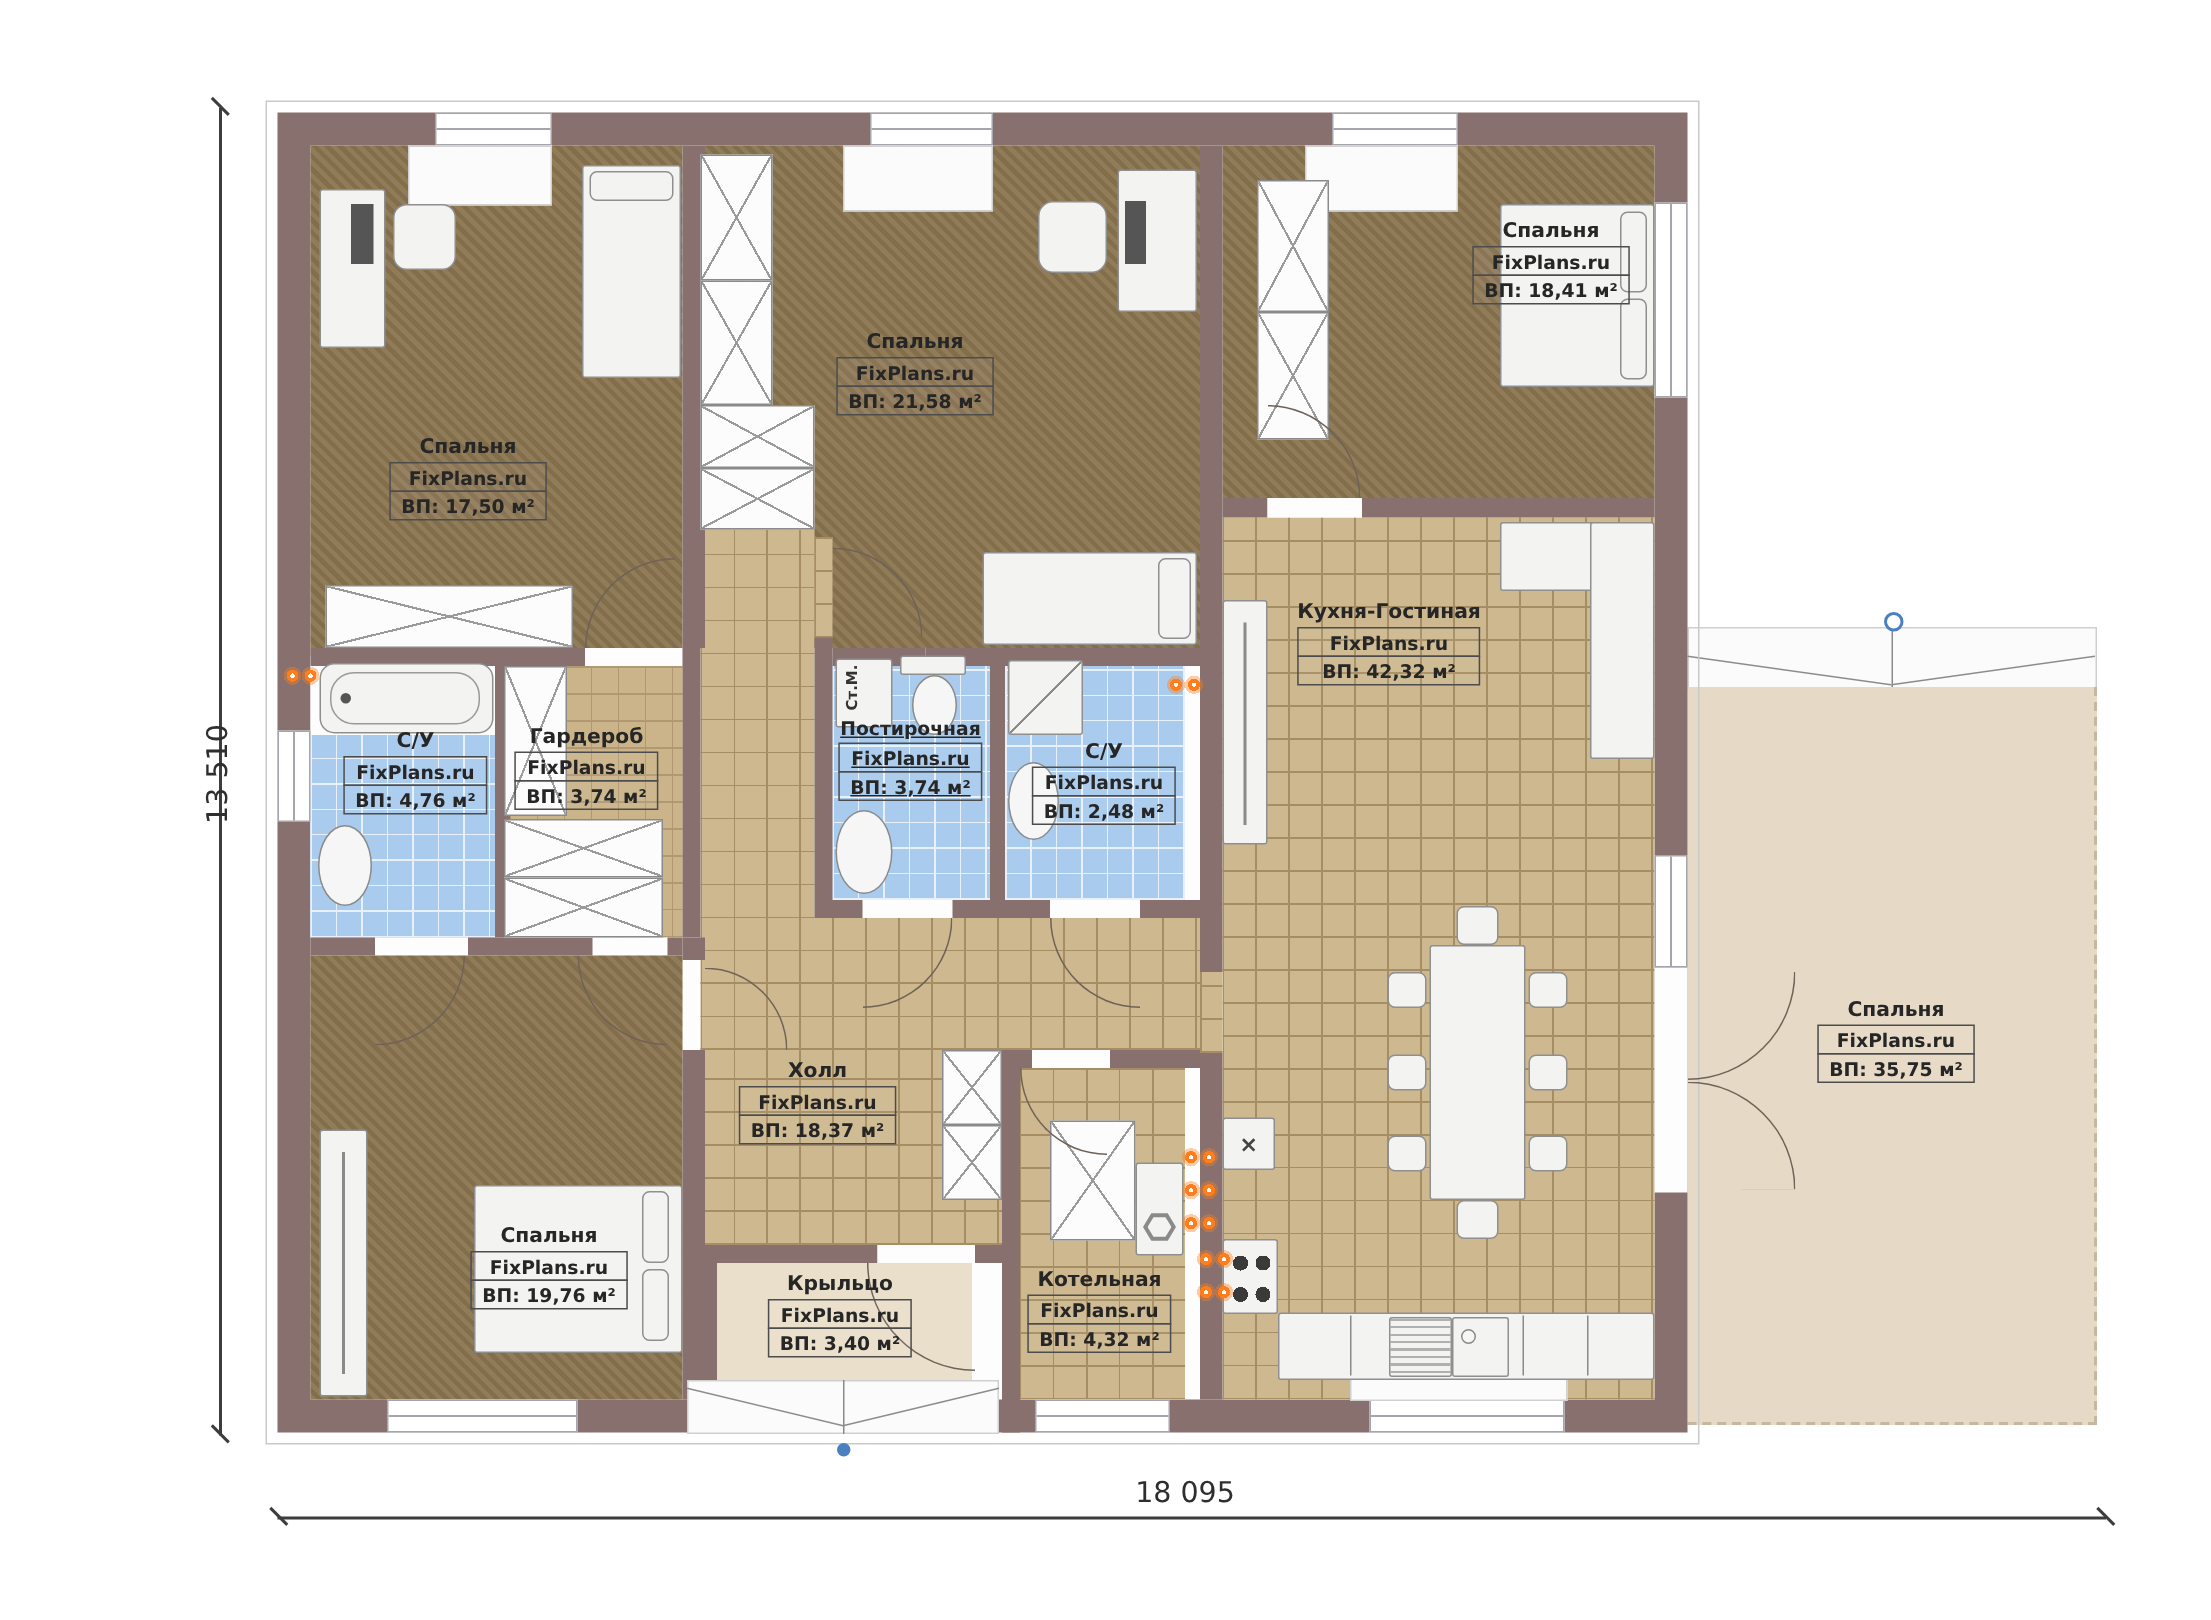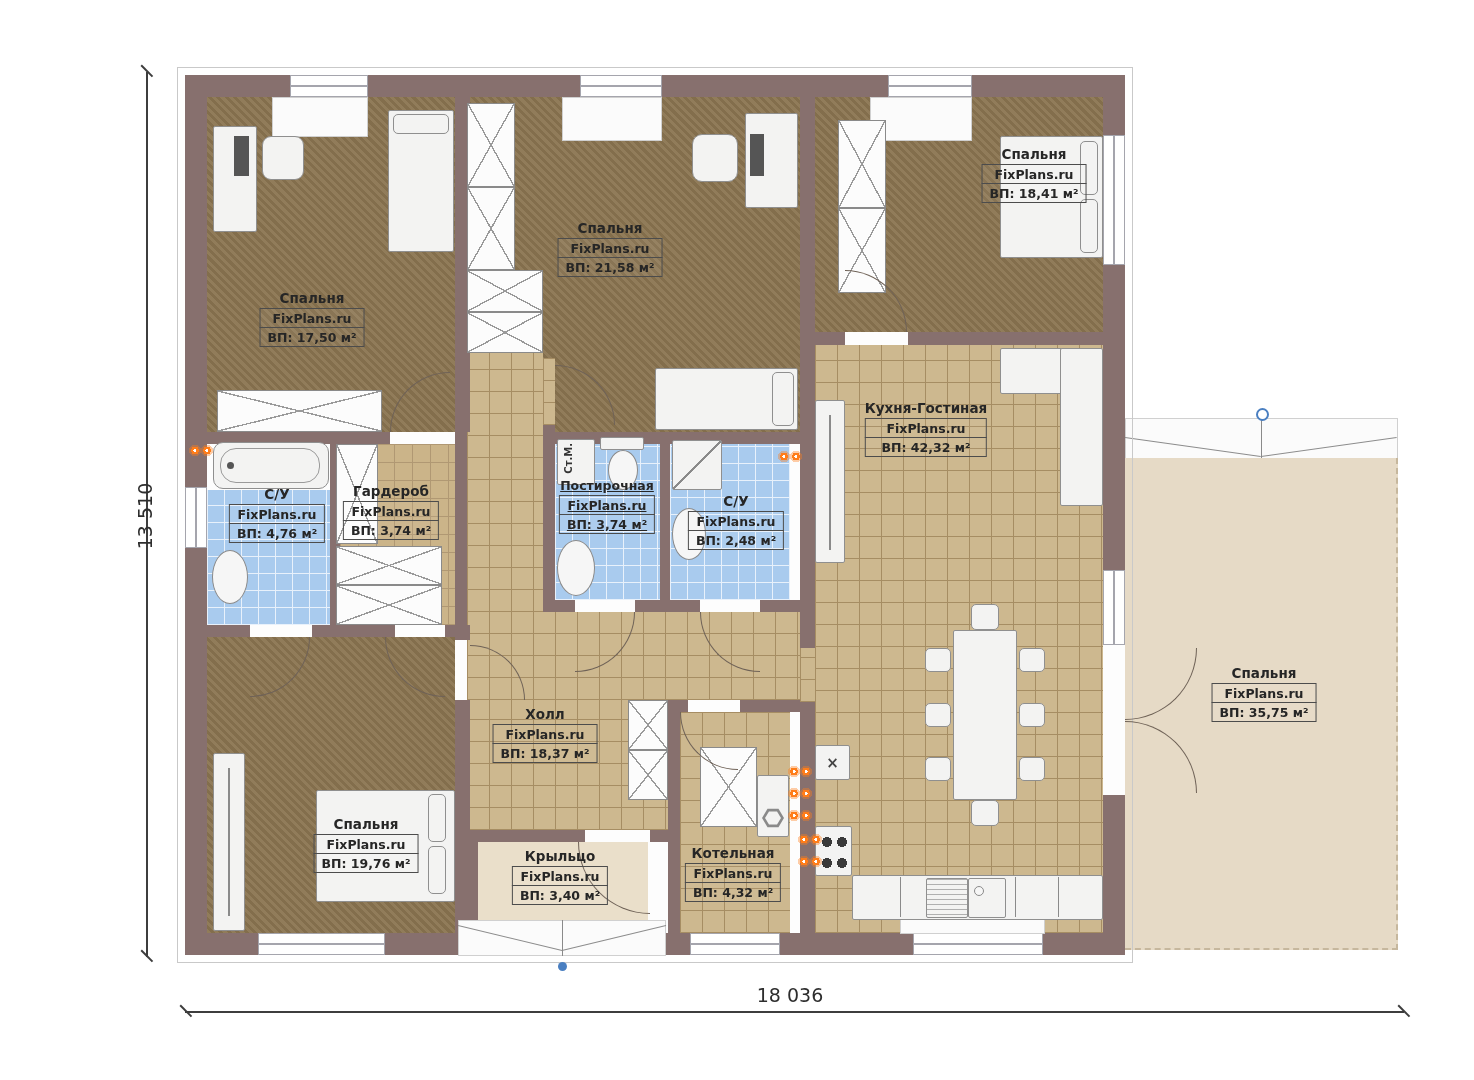--- a/index.html
+++ b/index.html
@@ -74,21 +74,21 @@
 
 <div id="canvas">
 
   <div class="dimline" style="left:146px;top:72px;width:1.6px;height:885px;"></div>
   <div class="tick" style="left:139px;top:70px;"></div>
   <div class="tick" style="left:139px;top:955px;"></div>
   <div class="dimtext" style="left:100px;top:505px;width:90px;transform:rotate(-90deg);">13 510</div>
   <div class="dimline" style="left:185px;top:1011px;width:1219px;height:1.6px;"></div>
   <div class="tick" style="left:178px;top:1010px;"></div>
   <div class="tick" style="left:1396px;top:1010px;"></div>
-  <div class="dimtext" style="left:710px;top:984px;width:160px;">18 036</div>
+  <div class="dimtext" style="left:710px;top:984px;width:160px;">18 095</div>
 
   <div class="niche" style="left:1125px;top:418px;width:273px;height:42px;"></div>
   <div class="roofline" style="left:1125px;top:437px;width:137px;transform:rotate(8deg);"></div>
   <div class="roofline" style="left:1261px;top:456px;width:137px;transform:rotate(-8deg);"></div>
   <div class="vline" style="left:1261px;top:413px;width:1.3px;height:45px;"></div>
   <div class="bluering" style="left:1256px;top:408px;"></div>
   <div class="terr" style="left:1125px;top:458px;width:273px;height:492px;"></div>
 
   <div class="abs" style="left:177px;top:67px;width:956px;height:896px;border:1px solid #c9c9c9;box-sizing:border-box;"></div>
 

